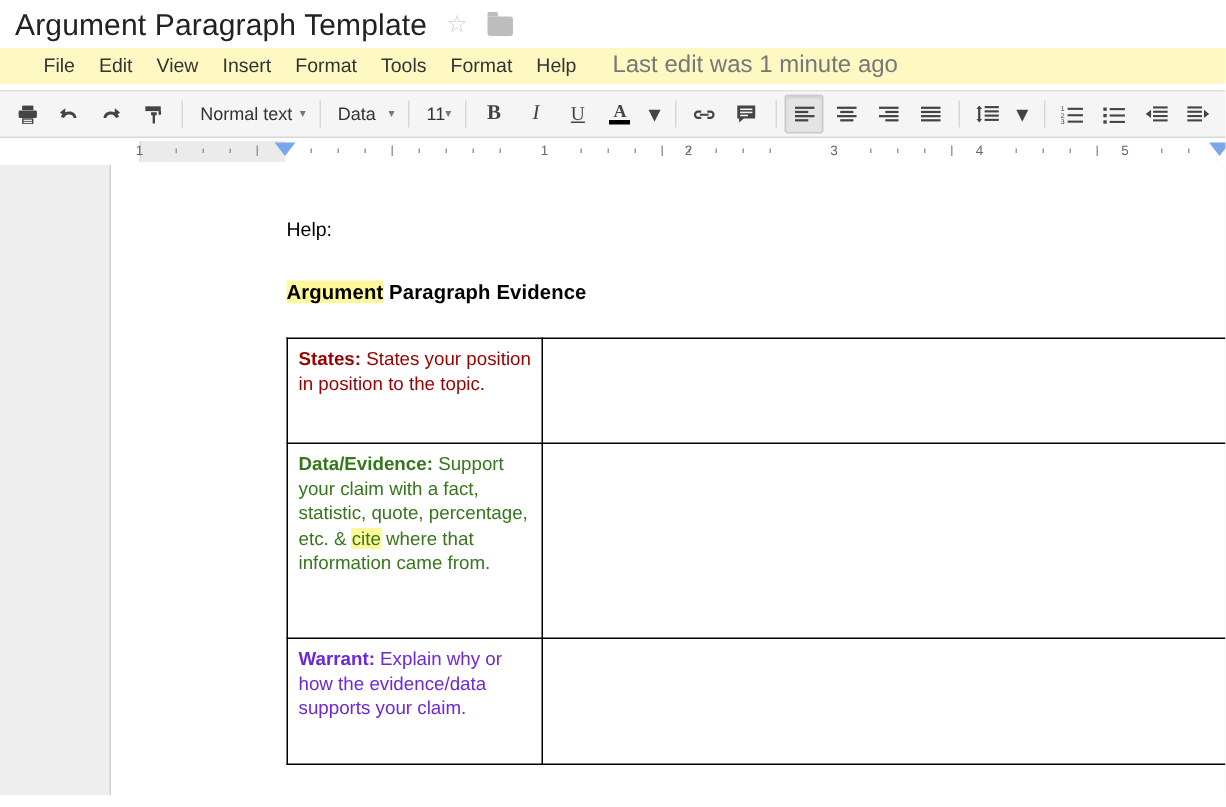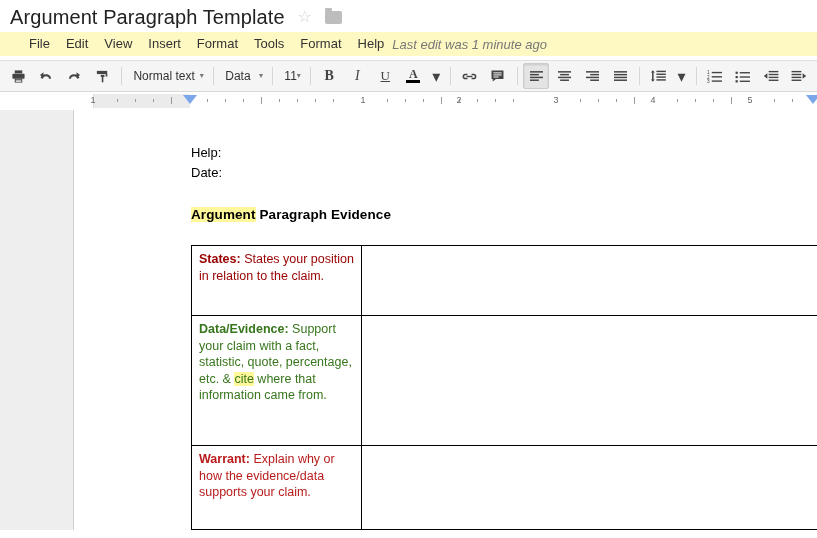--- a/index.html
+++ b/index.html
@@ -72,23 +72,23 @@
   }
   .menu-item {
     color: #333333;
     padding: 2px 8px;
     line-height: 16px;
     cursor: default;
     white-space: nowrap;
   }
   .last-edit {
     color: #777777;
-    font-size: 13px;
+    font-size: 16px;
+    margin-left: 16px;
     white-space: nowrap;
-    font-style: italic;
   }
 
   
   .toolbar {
     height: 30px;
     margin-top: 4px;
     display: flex;
     align-items: center;
     background: #f5f5f5;
     border-top: 1px solid #e0e0e0;
@@ -260,21 +260,21 @@
     border: 1px solid #000000;
     vertical-align: top;
     padding: 5px 7px 6px 7px;
     font-size: 12.5px;
     line-height: 16.5px;
   }
   td.prompt { width: 155px; }
   td.answer { width: 469px; }
   .row-claim   td.prompt { color: #990000; }
   .row-data    td.prompt { color: #38761d; }
-  .row-warrant td.prompt { color: #b91c1c; }
+  .row-warrant td.prompt { color: #6d28d9; }
   .lbl { font-weight: bold; }
 </style>
 </head>
 <body>
 
 <div class="titlebar">
   <span class="doc-title">Argument Paragraph Template</span>
   <span class="title-icon">
       <span class="star-glyph">☆</span>
     </span>
@@ -531,33 +531,32 @@
     <div class="indent-marker" style="left:740px"></div>
   </div>
 </div>
 
 <div class="docarea">
   <div class="page-left-margin"></div>
   <div class="page">
     <div class="page-body">
 
       <div class="doc-line">Help:</div>
-      <div class="doc-line">Date:</div>
 
       <div class="doc-heading">
         <span class="hl">Argument</span><span> Paragraph Evidence</span>
       </div>
 
       <div class="spacer"></div>
 
       <table class="tpl">
         <tbody>
           <tr class="row-claim">
             <td class="prompt">
-              <span class="lbl">States:</span><span> States your position in relation to the claim.</span>
+              <span class="lbl">States:</span><span> States your position in position to the topic.</span>
             </td>
             <td class="answer" style="height:58px"></td>
           </tr>
 
           <tr class="row-data">
             <td class="prompt">
               <span class="lbl">Data/Evidence:</span><span> Support your claim with a fact, statistic, quote, percentage, etc. &amp; </span><span class="hl">cite</span><span> where that information came from.</span>
             </td>
             <td class="answer" style="height:118px"></td>
           </tr>

